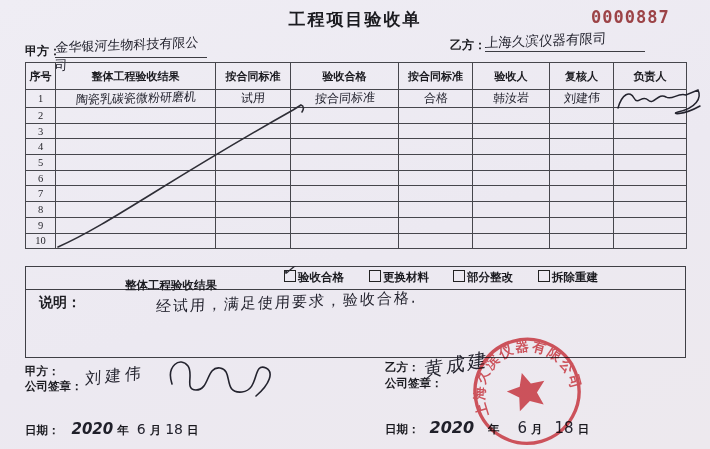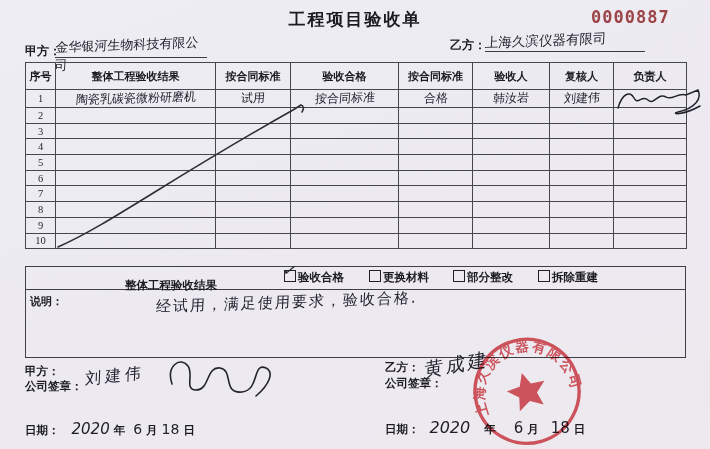--- a/index.html
+++ b/index.html
@@ -20,21 +20,21 @@
   .cell-hw{display:inline-block;transform:rotate(-1.5deg) skewX(-6deg);font-family:"DejaVu Sans",sans-serif;color:#23232e;font-size:12px;}
   
   #overall-box{left:25px;top:266px;width:659px;height:22px;border:1px solid #3f3f45;}
   .opt{position:absolute;top:3px;font-size:11.5px;white-space:nowrap;}
   .chk{display:inline-block;width:10px;height:10px;border:1.4px solid #222;vertical-align:-1px;margin-right:2px;position:relative;}
   .tick{position:absolute;left:-2px;top:-11px;font-size:17px;color:#2a2a32;transform:rotate(8deg) skewX(-10deg);font-family:"DejaVu Sans",sans-serif;font-weight:bold;}
   
   #remarks-box{left:25px;top:288px;width:659px;height:69px;border:1px solid #3f3f45;border-top:none;}
   
   .lab{font-size:11.5px;}
-  .cursive{font-family:"DejaVu Sans",sans-serif;font-style:italic;color:#20202a;}
+  .cursive{font-family:"DejaVu Sans",sans-serif;font-style:italic;color:#20202a;font-weight:bold;}
   svg{display:block;}
 </style>
 </head>
 <body>
 
 <div id="page">
 
   <div class="abs printed" style="left:250px;top:8px;width:210px;text-align:center;font-size:17px;letter-spacing:2px;">工程项目验收单</div>
   <div class="abs" style="left:591px;top:7px;font-family:'DejaVu Sans Mono',monospace;font-weight:bold;font-size:17px;color:#9c4347;letter-spacing:1px;">0000887</div>
 
@@ -184,21 +184,21 @@
   <svg class="abs" style="left:612px;top:82px;pointer-events:none;" width="96" height="40">
     <path d="M6,26 C10,12 18,8 22,16 C26,24 30,12 36,18 C42,24 46,10 54,15 C60,19 66,10 74,13 L86,8 C90,16 84,26 66,30 C58,32 70,34 88,24" fill="none" stroke="#23232e" stroke-width="1.5" stroke-linecap="round"></path>
   </svg>
 
   <div id="overall-box" class="abs">
     <span class="abs printed" style="left:60px;top:11px;width:170px;text-align:center;font-size:11.5px;">整体工程验收结果</span>
     <span id="opts-host"><span class="opt printed" style="left: 258px;"><span class="chk"><span class="tick">✓</span></span><span>验收合格</span></span><span class="opt printed" style="left: 343px;"><span class="chk"></span><span>更换材料</span></span><span class="opt printed" style="left: 427px;"><span class="chk"></span><span>部分整改</span></span><span class="opt printed" style="left: 512px;"><span class="chk"></span><span>拆除重建</span></span></span>
   </div>
 
   <div id="remarks-box" class="abs">
-    <span class="abs printed" style="left:4px;top:6px;font-size:11px;">说明：</span>
+    <span class="abs printed" style="left:13px;top:6px;font-size:14px;">说明：</span>
     <span class="abs hw hw-tilt" style="left:130px;top:5px;font-size:15px;letter-spacing:2px;">经试用，满足使用要求，验收合格.</span>
   </div>
 
   <div class="abs printed lab" style="left:25px;top:364px;">甲方：</div>
   <div class="abs printed lab" style="left:25px;top:379px;">公司签章：</div>
   <span class="abs hw" style="left:85px;top:366px;font-size:16px;transform:rotate(-6deg) skewX(-8deg);letter-spacing:4px;">刘建伟</span>
   <svg class="abs" style="left:162px;top:350px;pointer-events:none;" width="120" height="56">
     <path d="M10,34 C4,16 18,6 26,16 C32,24 22,40 34,40 C48,40 44,16 58,18 C72,20 60,44 80,42 C98,40 90,12 104,18 C112,22 108,34 94,46" fill="none" stroke="#23232e" stroke-width="1.6" stroke-linecap="round"></path>
   </svg>
 

